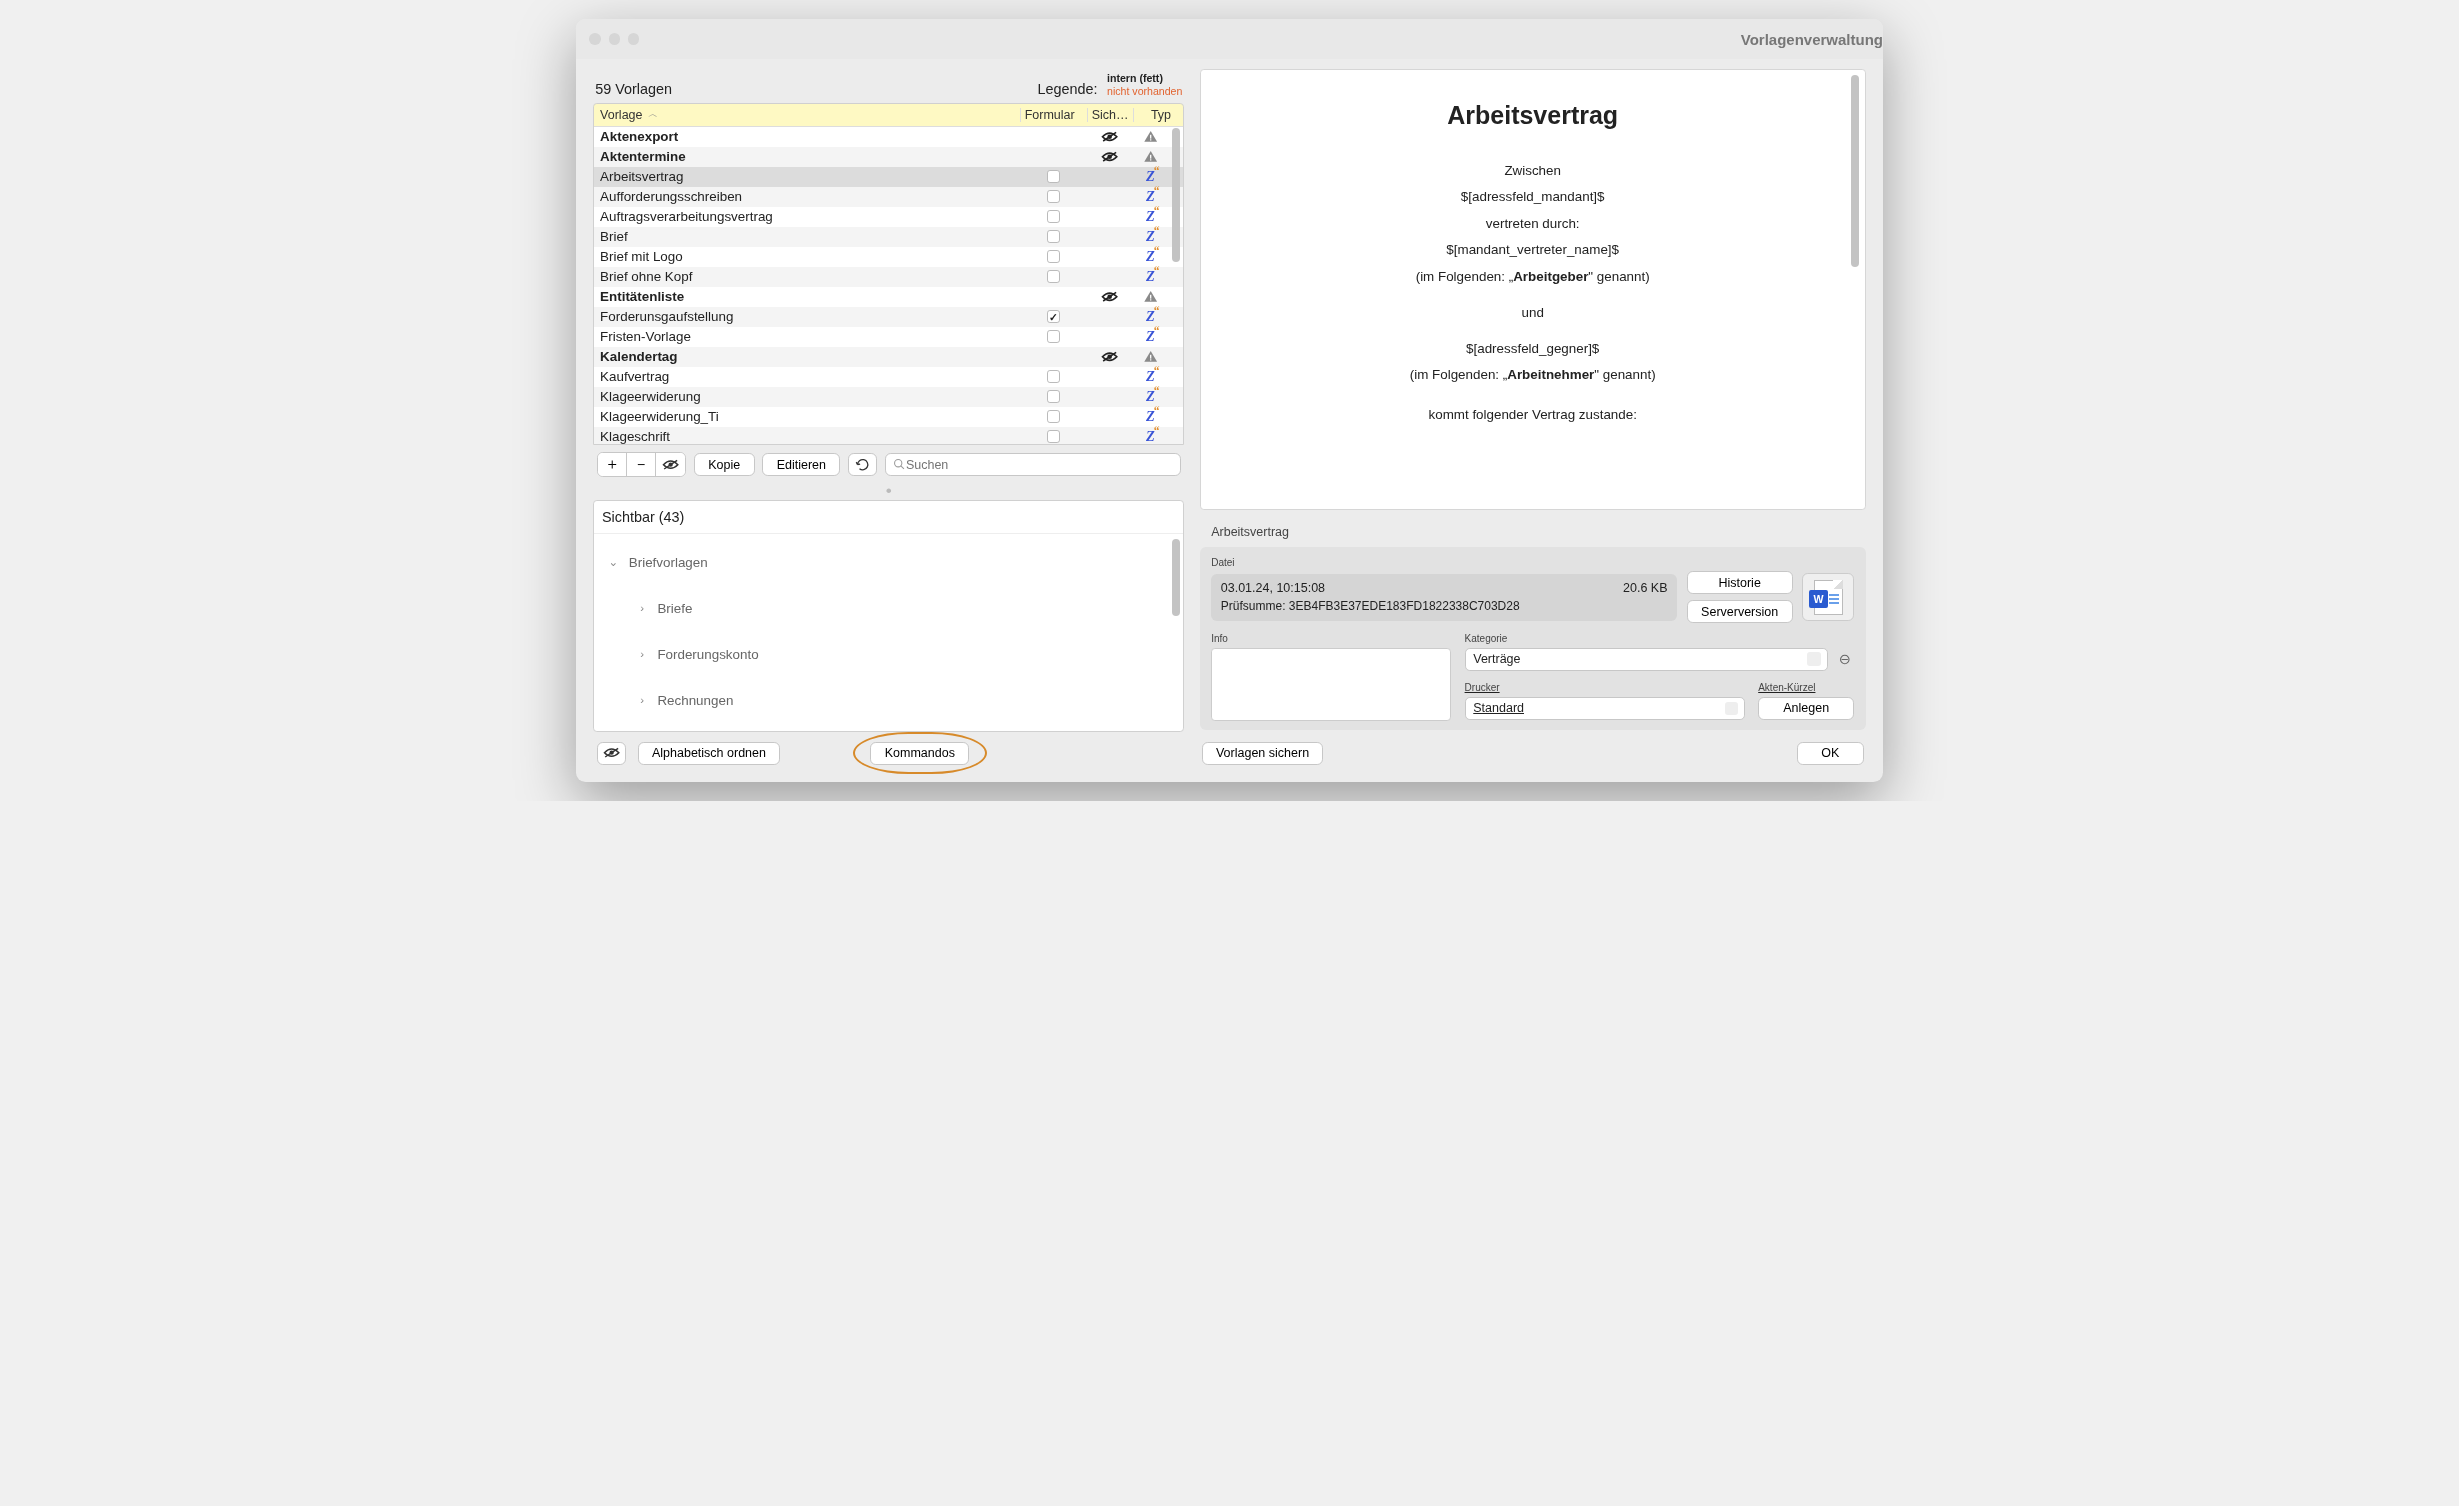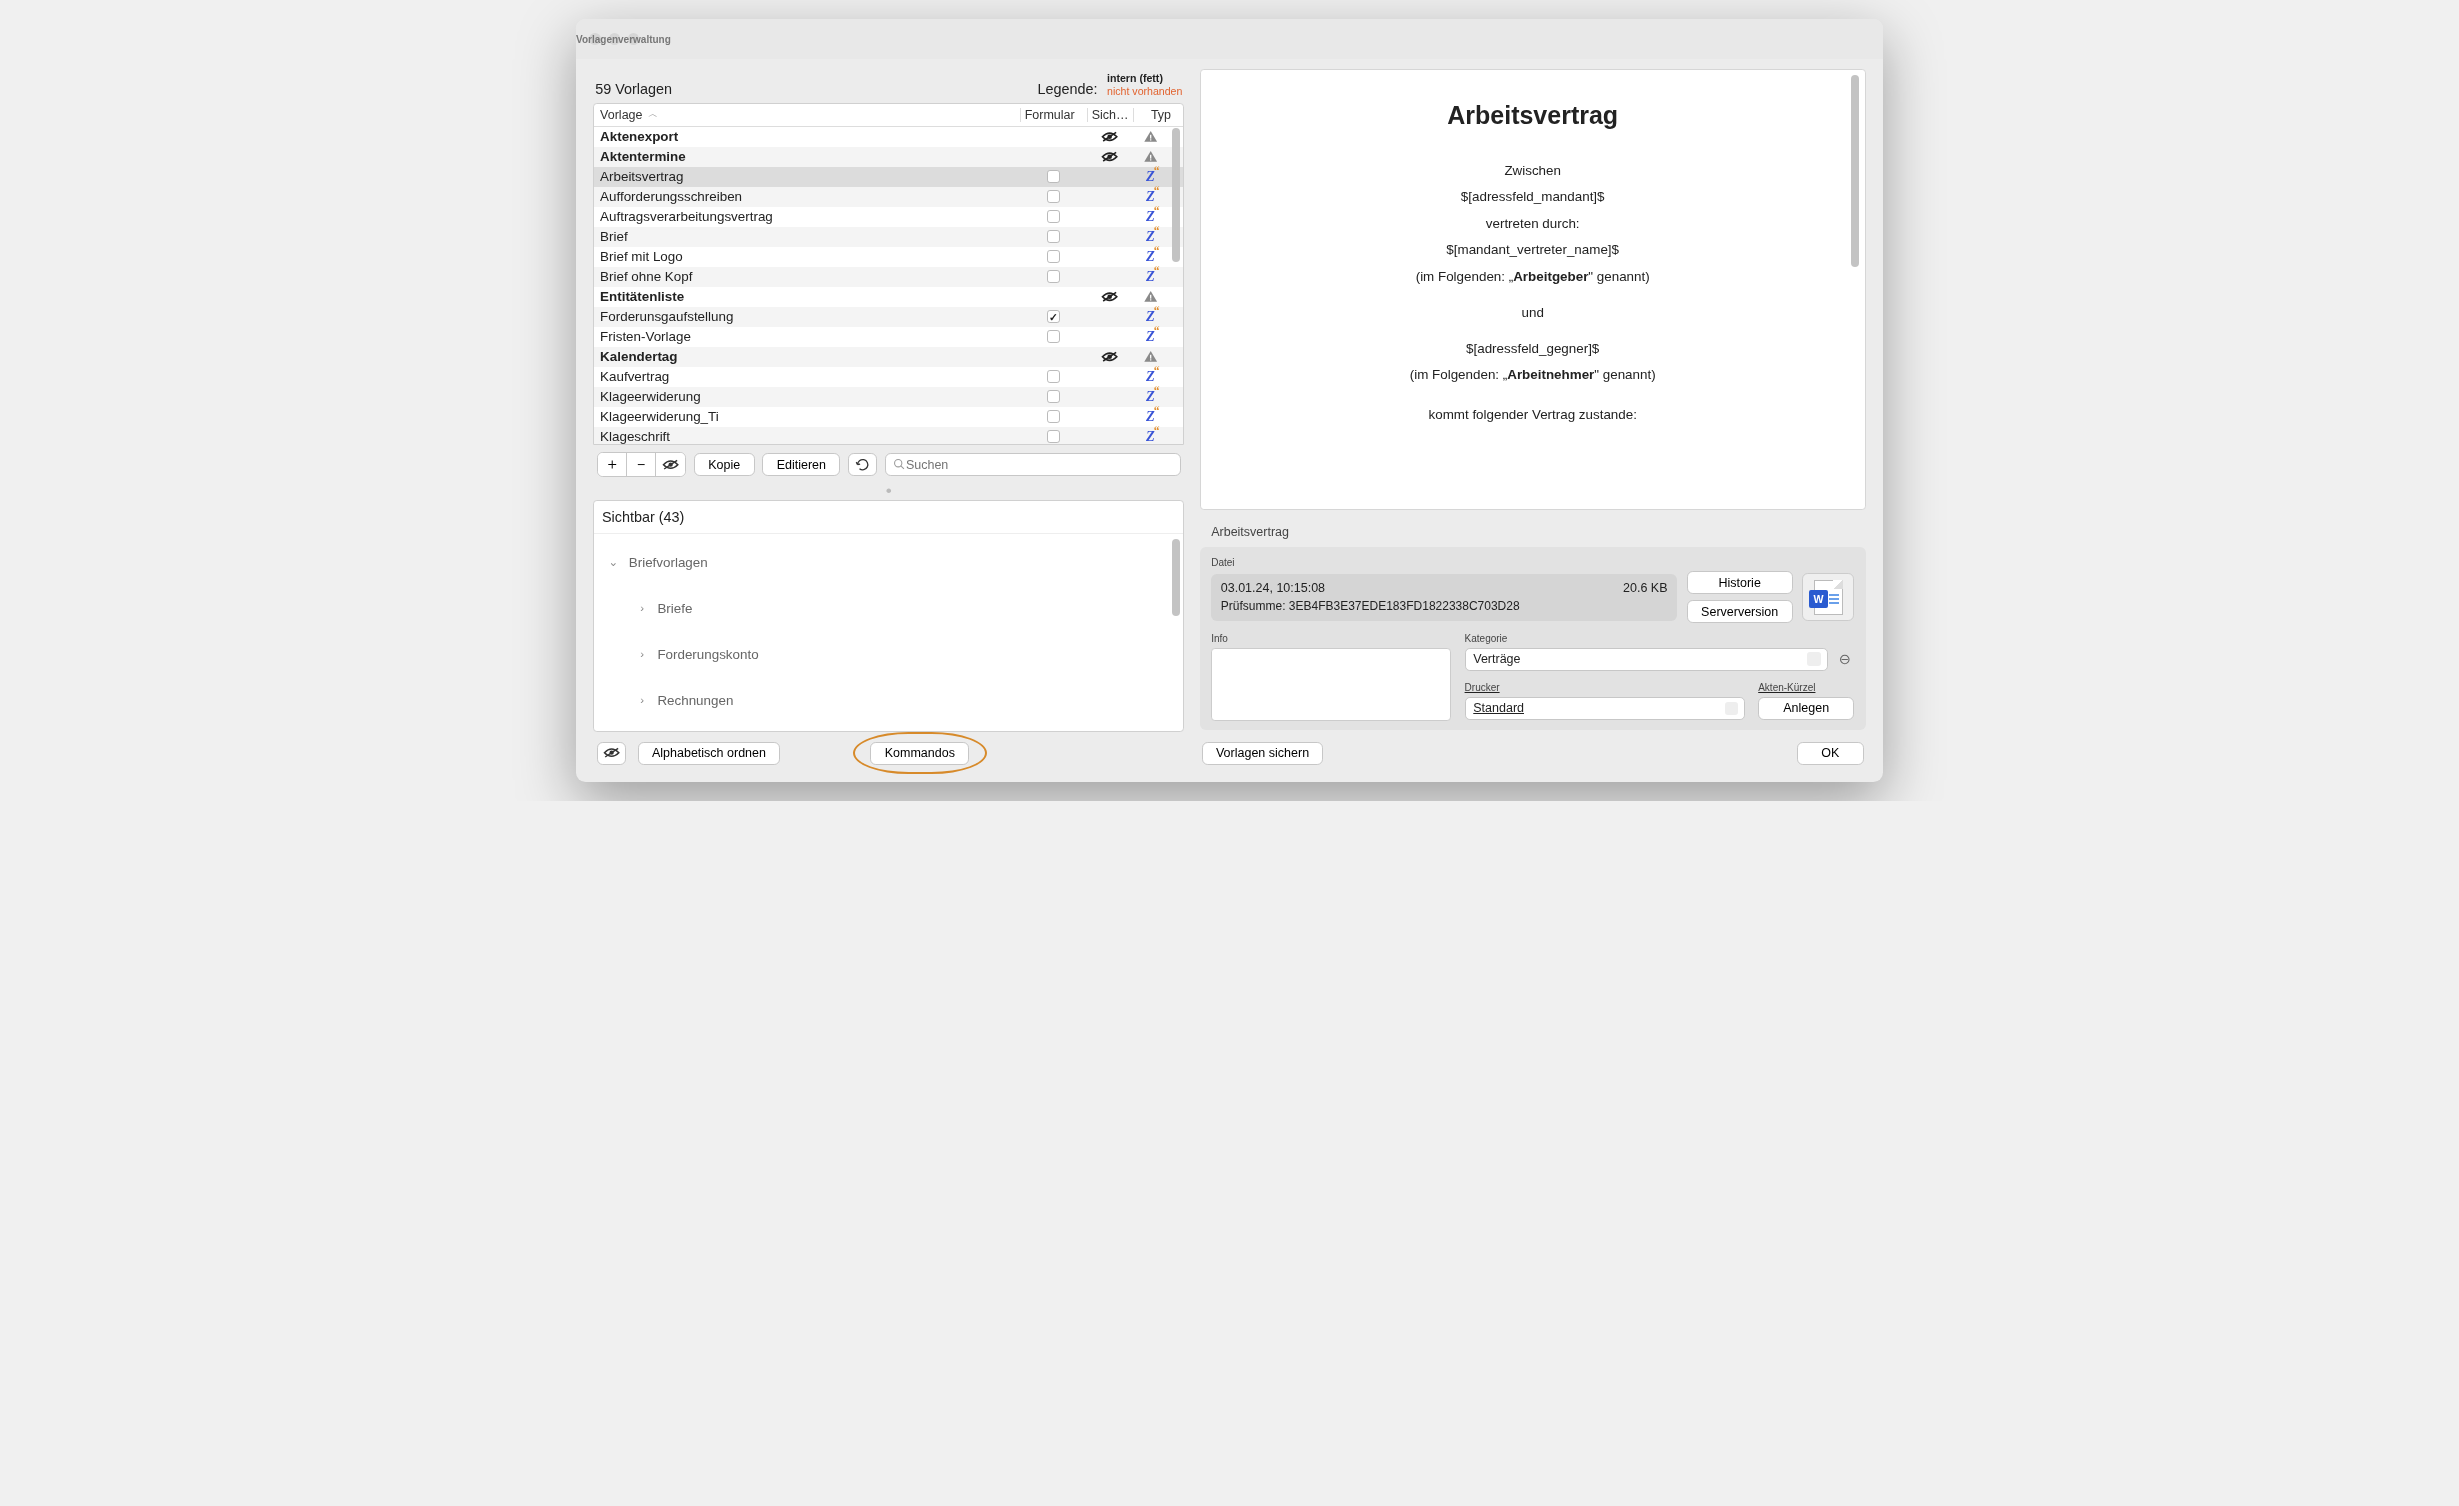--- a/index.html
+++ b/index.html
@@ -23,30 +23,30 @@
 .titlebar {
   height: 40px;
   display: flex;
   align-items: center;
   padding: 0 13.4px;
   background: #e8e8e8;
   position: relative;
 }
 .traffic { display: flex; gap: 7.7px; }
 .traffic div { width: 11.5px; height: 11.5px; border-radius: 50%; background: #d6d6d6; }
-.title { position: absolute; left: 0; right: 0; text-align: left; font-weight: 600; color: #777; font-size: 10px; pointer-events: none; }
+.title { position: absolute; left: 0; right: 0; text-align: right; font-weight: 600; color: #777; font-size: 15px; pointer-events: none; }
 .content { display: flex; padding: 9.6px 17.3px 17.3px 17.3px; gap: 15.4px; }
 .left { width: 591px; display: flex; flex-direction: column; }
 .right { flex: 1; display: flex; flex-direction: column; }
 .count-row { display: flex; justify-content: space-between; align-items: flex-end; padding: 3.8px 1.9px 5.8px 1.9px; font-size: 14.4px; }
 .legend-box { display: flex; align-items: flex-end; gap: 9.6px; font-size: 14.4px;}
 .legend-lines { font-size: 10.6px; line-height: 1.15; }
 .legend-lines .intern { font-weight: 700; }
 .legend-lines .missing { color: #e2632f; }
-.table-wrap { background: #ffffff; border: 1px solid #d0d0d0; border-radius: 3.8px 3.8px 0 0; }
+.table-wrap { background: #fef9c3; border: 1px solid #d0d0d0; border-radius: 3.8px 3.8px 0 0; }
 .thead { display: flex; align-items: center; height: 23px; font-size: 12.5px; color: #333; border-bottom: 1px solid #ddd; }
 .th-vorlage { flex: 1; padding-left: 5.8px; display: flex; align-items: center; gap: 5.8px; }
 .th-formular { width: 67px; text-align: left; border-left: 1px solid #ddd; padding-left: 3.8px; }
 .th-sich { width: 46px; text-align: left; border-left: 1px solid #ddd; padding-left: 3.8px; }
 .th-typ { width: 35px; text-align: right; border-left: 1px solid #ddd; padding-left: 17px; }
 .th-scroll { width: 15.4px; border-left: 1px solid #ddd; }
 .rows { height: 317px; overflow: hidden; position: relative; }
 .row { display: flex; align-items: center; height: 20px; font-size: 13.4px; }
 .row:nth-child(odd) { background: #fff; }
 .row:nth-child(even) { background: #f4f4f4; }

